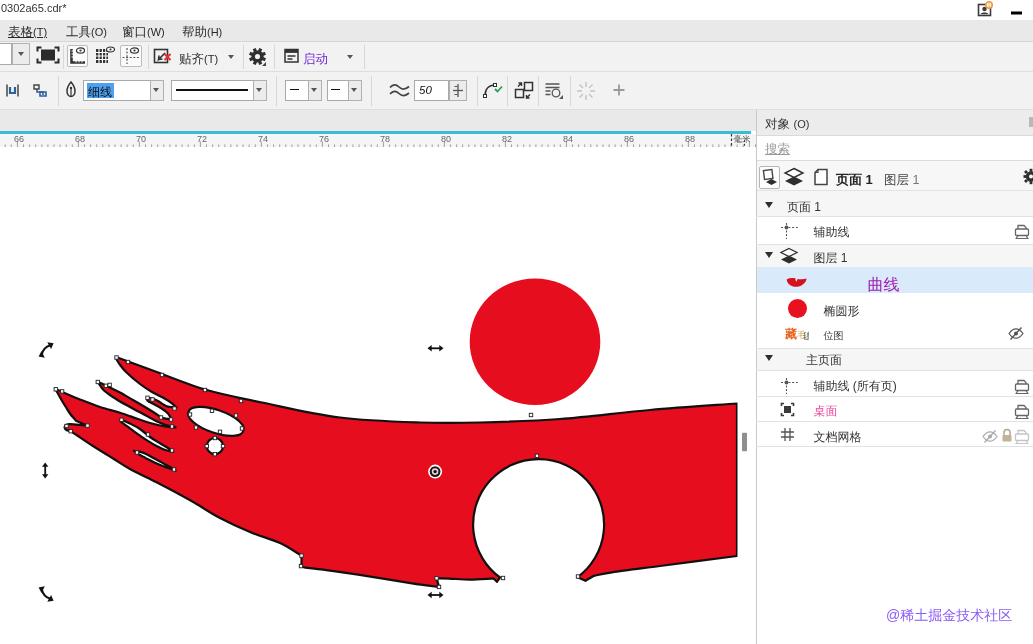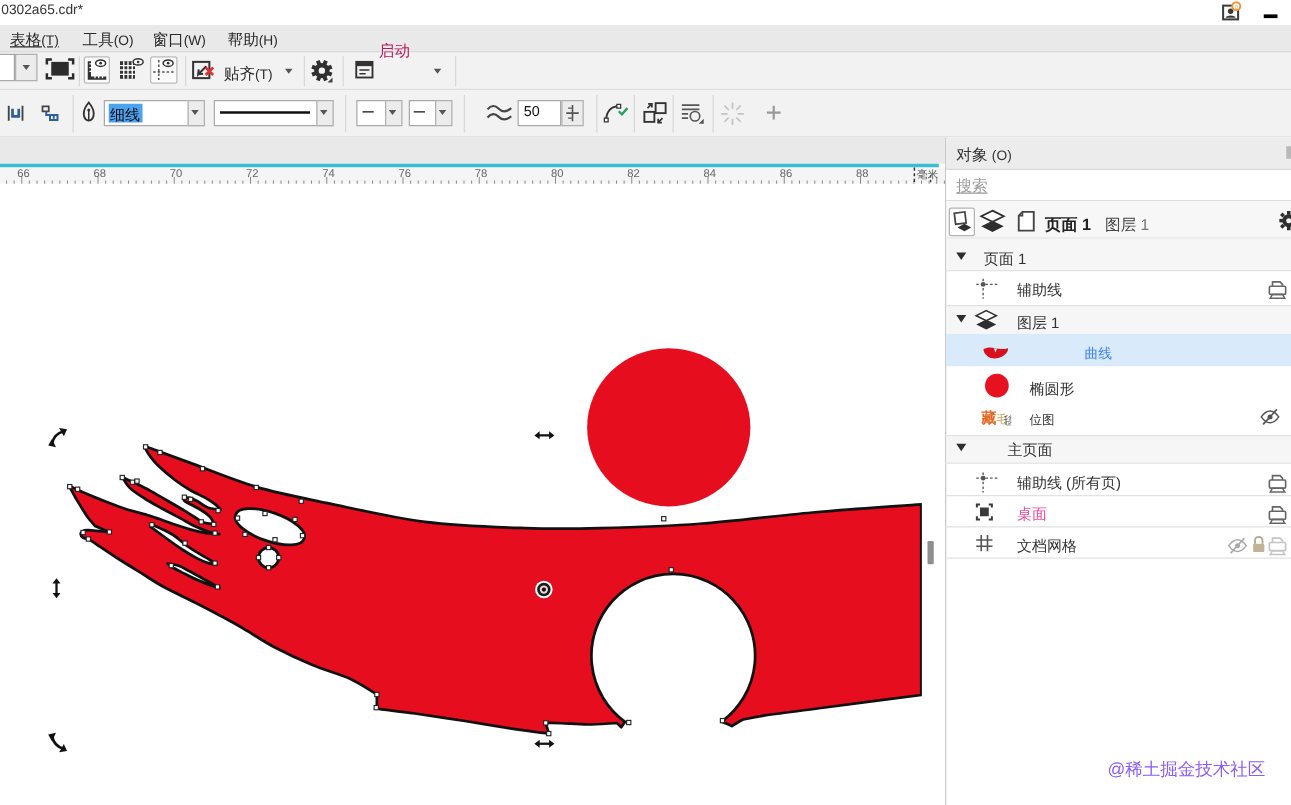--- a/index.html
+++ b/index.html
@@ -81,21 +81,21 @@
     <rect x="-1.6" y="-8.5" width="3.2" height="3.825" fill="#2f2f2f" transform="rotate(337.3453540101021)"></rect>
     <circle r="2.55" fill="#f2f2f2"></circle>
   </svg>
 <div class="abs" style="left:262px;top:62px;width:0;height:0;border-left:4px solid transparent;border-bottom:4px solid #444;"></div>
 <div class="sep-v" style="left:274px;top:45px;height:24px;"></div>
 <svg class="abs" style="left:283px;top:47px" width="18" height="18" viewBox="0 0 18 18">
       <rect x="2" y="2.5" width="13" height="12.5" fill="none" stroke="#333" stroke-width="1.5"></rect>
       <rect x="2" y="2.5" width="13" height="3.4" fill="#333"></rect>
       <path d="M4.5 9 h8 M4.5 12 h5" stroke="#333" stroke-width="1.3"></path>
     </svg>
-<div class="abs" style="top:33px;left:303px;font-size:12.5px;color:#be185d;text-align:right;">启动</div>
+<div class="abs" style="top:51px;left:303px;font-size:12.5px;color:#6d28d9;text-align:right;">启动</div>
 <div class="caret" style="left:347px;top:55px;"></div>
 <div class="sep-v" style="left:364px;top:45px;height:24px;"></div>
 
 <div class="abs" style="left:0;top:72px;width:1033px;height:38px;background:#f2f2f2;border-bottom:1px solid #dedede;box-sizing:border-box;"></div>
 <svg class="abs" style="left:4px;top:81px" width="48" height="19" viewBox="0 0 48 19">
       <path d="M3 3.5 V15.5" stroke="#444" stroke-width="1.5"></path>
       <path d="M6 6 v6 h5 v-6" fill="none" stroke="#2e5f9e" stroke-width="2.2"></path>
       <path d="M14 3.5 V15.5" stroke="#444" stroke-width="1.5"></path>
       <path d="M30 4 h5 v4 h-5 z" fill="none" stroke="#444" stroke-width="1.4"></path>
       <path d="M33 8 v3 h6 v3" fill="none" stroke="#2e5f9e" stroke-width="1.6"></path>
@@ -124,21 +124,21 @@
 <div class="cmb" style="left:327px;top:79.5px;width:22px;height:21px;"></div>
 <div class="abs" style="left:331px;top:88.5px;width:9px;height:1.5px;background:#111;"></div>
 <div class="dd" style="left:348px;top:79.5px;width:14px;height:21px;"></div>
 <div class="caret" style="left:351px;top:88px;"></div>
 <div class="sep-v" style="left:371px;top:76px;height:30px;"></div>
 <svg class="abs" style="left:388px;top:81px" width="24" height="18" viewBox="0 0 24 18">
       <path d="M2 6.5 C5 3 8 3 11 6 C14 9 17 9 21 5.5" fill="none" stroke="#444" stroke-width="1.7"></path>
       <path d="M2 13 C5 9.5 8 9.5 11 12.5 C14 15.5 17 15.5 21 12" fill="none" stroke="#444" stroke-width="1.7"></path>
     </svg>
 <div class="cmb" style="left:414px;top:79.5px;width:34.5px;height:21px;"></div>
-<div class="abs" style="left:419px;top:83.5px;font-size:11.5px;color:#111;">50</div>
+<div class="abs" style="left:419px;top:83.5px;font-size:11.5px;color:#111;font-style:italic;">50</div>
 <div class="dd" style="left:448.5px;top:79.5px;width:18px;height:21px;"></div>
 <svg class="abs" style="left:448.5px;top:79.5px" width="18" height="21" viewBox="0 0 18 21">
       <path d="M9 4 V17" stroke="#555" stroke-width="1.3"></path>
       <path d="M4 10.5 H14" stroke="#555" stroke-width="1.3"></path>
       <path d="M5.5 6.5 h3 M5.5 14.5 h3" stroke="#555" stroke-width="1"></path>
     </svg>
 <div class="sep-v" style="left:477px;top:76px;height:30px;"></div>
 <svg class="abs" style="left:481px;top:80px" width="22" height="21" viewBox="0 0 22 21">
       <path d="M4 16 C4 9 8 5 14 5" fill="none" stroke="#333" stroke-width="1.6"></path>
       <rect x="2.5" y="14.5" width="3" height="3" fill="#fff" stroke="#333" stroke-width="1"></rect>
@@ -335,21 +335,21 @@
 <div class="abs" style="left:764.5px;top:252px;width:0;height:0;border-left:4.5px solid transparent;border-right:4.5px solid transparent;border-top:6px solid #2e2e2e;"></div>
 <svg class="abs" style="left:779px;top:247px" width="20" height="18" viewBox="0 0 20 18">
       <path d="M10 8.5 L18 12.5 L10 16.5 L2 12.5 Z" fill="#2e2e2e"></path>
       <path d="M10 1.5 L18 5.5 L10 9.5 L2 5.5 Z" fill="#fff" stroke="#2e2e2e" stroke-width="1.3"></path>
     </svg>
 <div class="abs" style="left:813.5px;top:249.5px;font-size:12px;color:#333;white-space:nowrap;">图层 1</div>
 <svg class="abs" style="left:786px;top:277px" width="21" height="11" viewBox="0 0 21 11">
       <path d="M0.8 2.2 C3.5 0.8 6.5 0.6 9.5 1.4 C13.5 2.5 17.5 2.6 20.4 1.6 C20.8 3.4 19.2 6.2 15.8 8.2 C11.8 10.4 6.8 10.2 4 8 C1.8 6.2 0.6 4 0.8 2.2 Z" fill="#d6101f"></path>
       <path d="M9.3 1.6 L10.2 5 L11.6 1.8 Z" fill="#fff"></path>
     </svg>
-<div class="abs" style="left:823.5px;top:274.5px;font-size:11px;color:#3b82f6;white-space:nowrap;padding-left:44px;">曲线</div>
+<div class="abs" style="left:823.5px;top:274.5px;font-size:16px;color:#a21caf;white-space:nowrap;padding-left:44px;">曲线</div>
 <div class="abs" style="left:787.7px;top:299.2px;width:19.2px;height:19.2px;border-radius:50%;background:#e8111f;"></div>
 <div class="abs" style="left:823.5px;top:303px;font-size:12px;color:#333;white-space:nowrap;">椭圆形</div>
 <svg class="abs" style="left:785px;top:326px" width="24" height="16" viewBox="0 0 24 16">
       <text x="0" y="12" font-size="12" fill="#e8641e" font-weight="bold">藏</text>
       <text x="12" y="12" font-size="9" fill="#caa348">毛</text>
       <text x="18" y="13" font-size="9" fill="#555">毯</text>
     </svg>
 <div class="abs" style="left:823.5px;top:329px;font-size:10px;color:#333;white-space:nowrap;">位图</div>
 <svg class="abs" style="left:1007px;top:326px" width="18" height="15" viewBox="0 0 18 15">
       <path d="M2 7.5 C4.5 4 7 2.8 9 2.8 C11 2.8 13.5 4 16 7.5 C13.5 11 11 12.2 9 12.2 C7 12.2 4.5 11 2 7.5 Z" fill="none" stroke="#555" stroke-width="1.2"></path>

